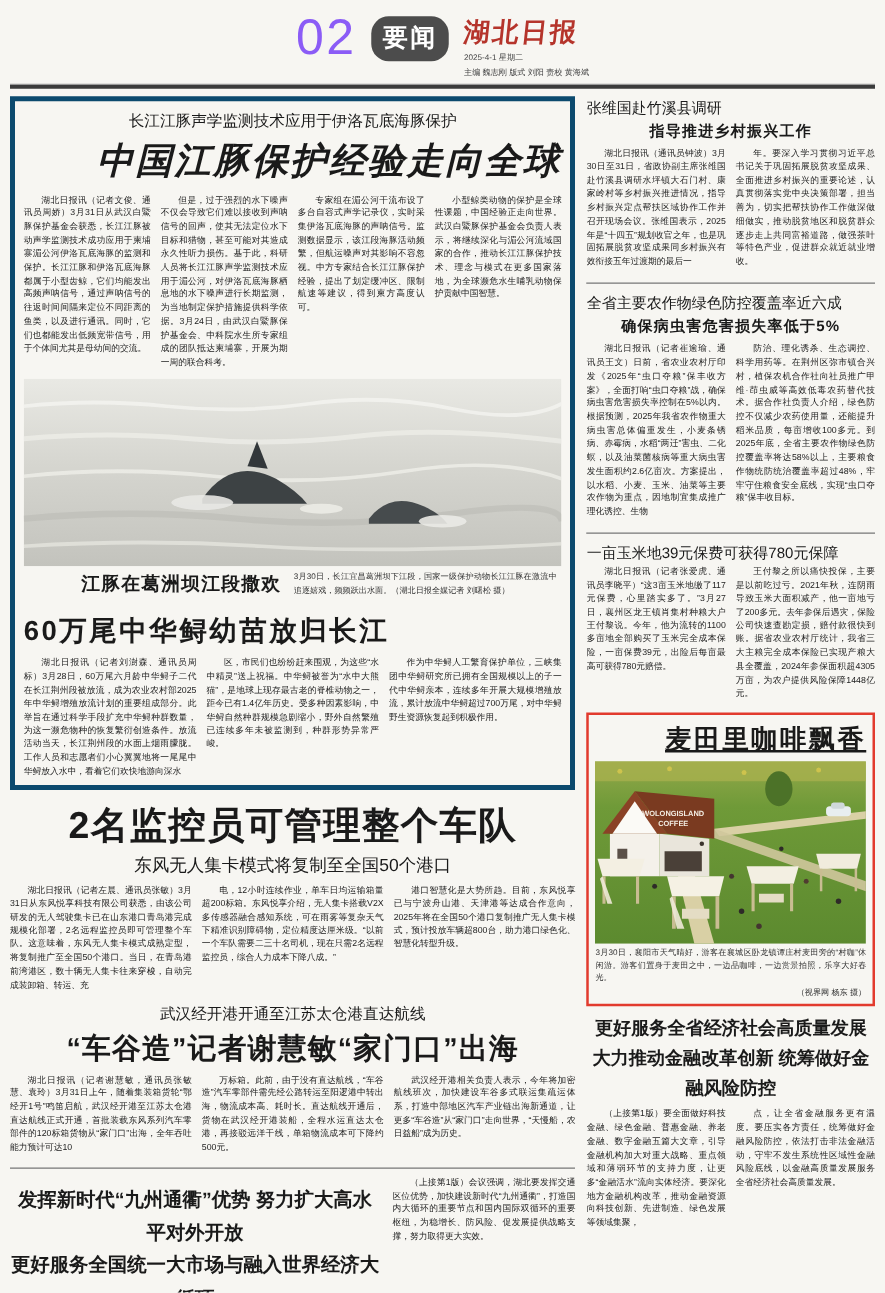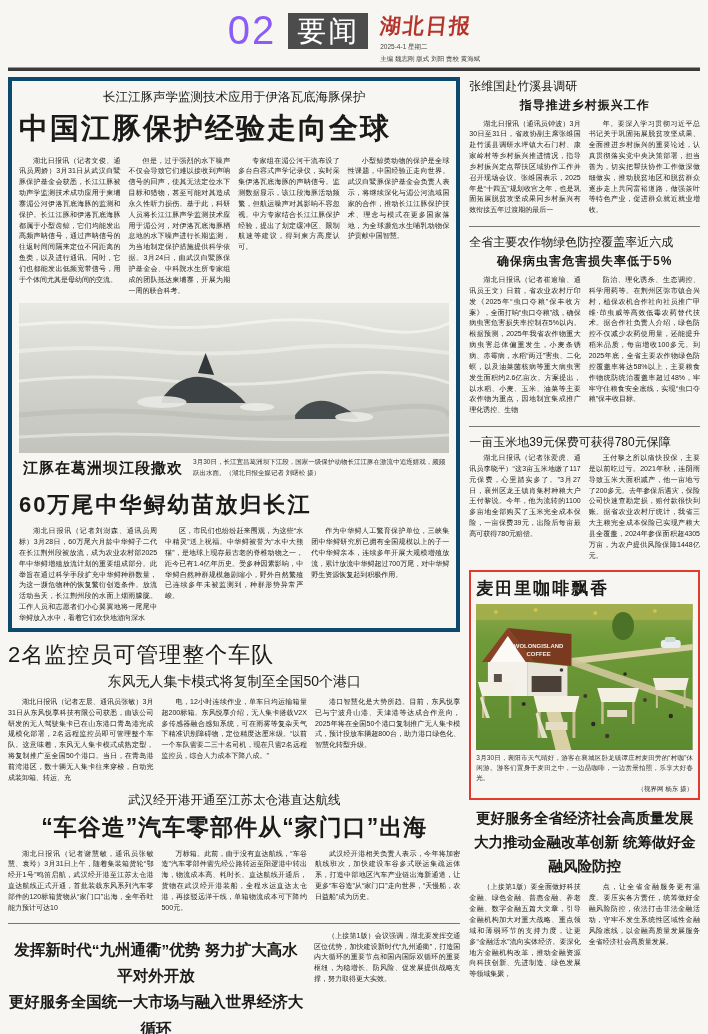--- a/index.html
+++ b/index.html
@@ -8,68 +8,68 @@
     background:#f7f6f2;
     font-family:"Liberation Sans", sans-serif;
     color:#1a1a1a;
     overflow:hidden;
   }
   .page { padding:6px 8px 0; }
 
   
   .masthead { display:flex; justify-content:center; align-items:flex-start; gap:12px; padding:4px 0 2px; }
   .pageno { font-size:40px; line-height:40px; color:#8b5cf6; font-weight:400; letter-spacing:2px; }
-  .section-box { background:#4c4c4c; color:#fff; font-size:29px; line-height:26px; font-weight:normal; padding:5px 9px; margin-top:3px; letter-spacing:2px; }
+  .section-box { background:#4c4c4c; color:#fff; font-size:20px; line-height:26px; font-weight:bold; padding:5px 9px; margin-top:3px; letter-spacing:2px;border-radius:14px; }
   .brand-wrap { display:flex; flex-direction:column; margin-top:2px; }
   .brand { color:#b5342b; font-size:21px; font-weight:bold; font-family:"Liberation Serif", serif; letter-spacing:2px; transform:skewX(-6deg); }
   .meta { font-size:6.5px; color:#444; line-height:1.5; margin-top:2px; }
   .header-rule { border-top:1px solid #9a9a9a; border-bottom:3px solid #3b3b3b; height:3px; margin:1px 0 6px; }
 
   
   .layout { display:flex; gap:9px; }
   .left { width:455px; }
   .right { width:232px; display:flex; flex-direction:column; }
 
   .kicker { text-align:center; font-size:12.5px; font-weight:500; margin:2px 0 3px; }
   .cols { display:flex; gap:8px; }
   .col { flex:1; font-size:7px; line-height:1.55; text-align:justify; color:#222; }
   .col p { text-indent:2em; }
 
   
   .box1 { border:4px solid #0c4a6e; padding:6px 7px 4px; }
-  .headline-xl { text-align:left; font-size:29px; font-weight:bold; letter-spacing:2px; margin:1px 0 7px; }
+  .headline-xl { text-align:right; font-size:29px; font-weight:bold; letter-spacing:2px; margin:1px 0 7px;font-style:italic; }
   .photo-dolphin { height:150px; margin:7px 0 3px; }
   .photo-dolphin svg { width:100%; height:100%; display:block; }
-  .caption-row { display:flex; gap:10px; align-items:flex-end; padding:1px 4px 6px; }
+  .caption-row { display:flex; gap:10px; align-items:center; padding:1px 4px 6px;margin-left:42px; }
   .cap-title { font-weight:bold; font-size:15px; white-space:nowrap; letter-spacing:1px; }
   .cap-text { font-size:6.5px; line-height:1.6; color:#333; text-align:justify; }
   .headline-l { text-align:left; font-size:22px; font-weight:bold; letter-spacing:2px; margin:6px 0 6px; }
 
   .article { margin-top:8px; }
-  .headline-xxl { font-size:22px; font-weight:normal; letter-spacing:1px; }
+  .headline-xxl { text-align:center; font-size:30px; font-weight:bold; letter-spacing:1px; }
   .subhead { text-align:center; font-size:14px; margin:3px 0 6px; }
   .headline-mid { text-align:center; font-size:23px; font-weight:bold; letter-spacing:1px; margin:1px 0 6px; }
 
   .left-rule { border-top:1px solid #777; margin:9px 0 7px; }
 
   .a5 { }
   .a5-top { display:flex; gap:10px; }
   .a5-head { width:296px; font-size:15.5px; font-weight:bold; text-align:center; line-height:1.7; padding-top:6px; }
   .a5-side { flex:1; font-size:7px; line-height:1.55; text-align:justify; color:#222; }
   .a5-side p, .a5-bottom .col p { text-indent:2em; }
 
   
   .r-art { padding:0 0 4px; }
   .r-kicker { font-size:12px; margin:1px 0 2px; }
   .r-head { text-align:center; font-size:12px; font-weight:bold; letter-spacing:1px; margin:0 0 5px; }
   .r-head-sm { text-align:center; font-size:14.5px; font-weight:bold; line-height:1.65; margin:1px 0 4px; }
   .r-rule { border-top:1px solid #777; margin:6px 0 6px; }
 
   .feature { border:2px solid #e23b2e; padding:4px 5px; margin:4px 0 6px; }
-  .feature-title { text-align:left; font-size:17px; font-weight:bold; letter-spacing:2px; margin:1px 0 4px; }
+  .feature-title { text-align:right; font-size:21px; font-weight:bold; letter-spacing:2px; margin:1px 0 4px;text-decoration:underline; }
   .photo-field { height:146px; }
   .photo-field svg { width:100%; height:100%; display:block; }
   .feature-cap { font-size:6.5px; line-height:1.6; text-align:justify; color:#333; margin-top:3px; }
   .feature-credit { font-size:6.5px; text-align:right; color:#333; margin-top:1px; }
 </style>
 </head>
 <body>
 
 <div class="page">
 
@@ -161,21 +161,21 @@
               <p>电，12小时连续作业，单车日均运输箱量超200标箱。东风悦享介绍，无人集卡搭载V2X多传感器融合感知系统，可在雨雾等复杂天气下精准识别障碍物，定位精度达厘米级。“以前一个车队需要二三十名司机，现在只需2名远程监控员，综合人力成本下降八成。”</p>
             </div>
           <div class="col">
               <p>港口智慧化是大势所趋。目前，东风悦享已与宁波舟山港、天津港等达成合作意向，2025年将在全国50个港口复制推广无人集卡模式，预计投放车辆超800台，助力港口绿色化、智慧化转型升级。</p>
             </div>
         </div>
       </div>
 
       <div class="article">
         <div class="kicker">武汉经开港开通至江苏太仓港直达航线</div>
-        <div class="headline-mid">“车谷造”汽车零部件从“家门口”出海</div>
+        <div class="headline-mid">“车谷造”记者谢慧敏“家门口”出海</div>
         <div class="cols">
           <div class="col">
               <p>湖北日报讯（记者谢慧敏，通讯员张敏慧、袁玲）3月31日上午，随着集装箱货轮“鄂经开1号”鸣笛启航，武汉经开港至江苏太仓港直达航线正式开通，首批装载东风系列汽车零部件的120标箱货物从“家门口”出海，全年吞吐能力预计可达10</p>
             </div>
           <div class="col">
               <p>万标箱。此前，由于没有直达航线，“车谷造”汽车零部件需先经公路转运至阳逻港中转出海，物流成本高、耗时长。直达航线开通后，货物在武汉经开港装船，全程水运直达太仓港，再接驳远洋干线，单箱物流成本可下降约500元。</p>
             </div>
           <div class="col">
               <p>武汉经开港相关负责人表示，今年将加密航线班次，加快建设车谷多式联运集疏运体系，打造中部地区汽车产业链出海新通道，让更多“车谷造”从“家门口”走向世界，“天慢船，农日益船”成为历史。</p>
             </div>

